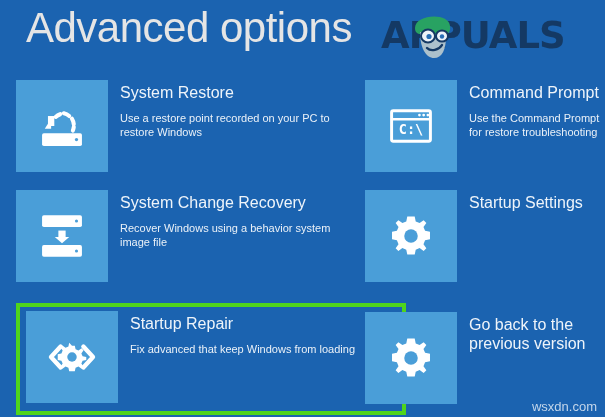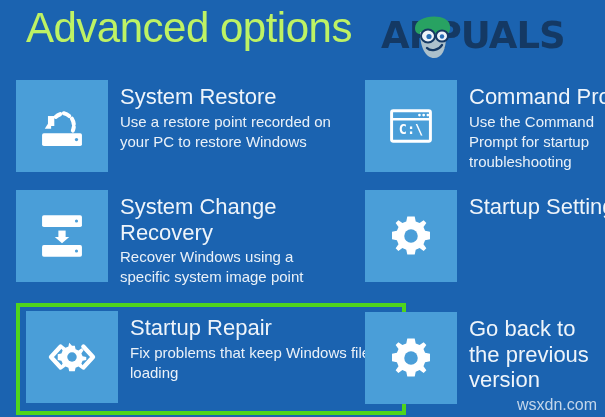--- a/index.html
+++ b/index.html
@@ -17,21 +17,21 @@
     position:absolute;
     left:0; top:0;
     width:605px; height:72px;
   }
   #page-title {
     position:absolute;
     left:26px; top:4px;
     font-size:42px;
     font-weight:300;
     letter-spacing:-0.5px;
-    color:#bef264;
+    color:#e5e5e5;
     white-space:nowrap;
   }
 
   
   #brand-logo {
     position:absolute;
     left:381px; top:6px;
     width:224px; height:58px;
     opacity:.92;
   }
@@ -68,48 +68,48 @@
     display:flex;
     align-items:center;
     justify-content:center;
   }
   .tile-text {
     padding-left:12px;
     padding-top:4px;
     overflow:hidden;
   }
   .tile-title {
-    font-size:22px;
+    font-size:16px;
     font-weight:300;
     line-height:1.17;
     color:#eef4fa;
     white-space:nowrap;
   }
   .tile-title.wrap { white-space:normal; }
   .tile-desc {
-    font-size:15px;
+    font-size:11px;
     line-height:1.33;
     color:#eaf1f8;
-    margin-top:2px;
+    margin-top:8px;
   }
 
   
   #tile-startup-repair-wrap {
     position:absolute;
     left:0px; top:223px;
     width:390px; height:112px;
     border:4px solid #4fd41c;
   }
   #tile-startup-repair-wrap .tile { height:104px; padding:4px 0 0 6px; }
 
   
   #footer-watermark {
     position:absolute;
     right:8px; bottom:3px;
-    font-size:16px;
+    font-size:13px;
     color:#c3d6ea;
     font-family:"Liberation Sans", sans-serif;
   }
   svg { display:block; }
 </style>
 </head>
 <body>
 
 <div id="header">
   <div id="page-title">Advanced options</div>
@@ -162,62 +162,62 @@
           <circle cx="48" cy="15.5" r="1.7" fill="#4a9ed8"></circle>
           <rect x="10" y="42" width="44" height="13" rx="2"></rect>
           <circle cx="48" cy="48.5" r="1.7" fill="#4a9ed8"></circle>
           <rect x="28" y="26" width="8" height="8"></rect>
           <path d="M24 33 L40 33 L32 40 Z"></path>
         </g>
       </svg>
     </div>
     <div class="tile-text">
       <div class="tile-title wrap">System Change Recovery</div>
-      <div class="tile-desc">Recover Windows using a specific system image point</div>
+      <div class="tile-desc">Recover Windows using a behavior system image file</div>
     </div>
   </div>
 
   <div id="tile-startup-repair-wrap">
     <div class="tile">
       <div class="tile-icon">
         <svg viewBox="0 0 64 64" width="56" height="56">
           <g fill="none" stroke="#ffffff" stroke-width="5" stroke-linecap="round" stroke-linejoin="round">
             <path d="M19 20 L8 32 L19 44"></path>
             <path d="M45 20 L56 32 L45 44"></path>
           </g>
           <g fill="#ffffff">
             <path d="M32 19 l3.2 0 .9 4.2 3.3 1.4 3.5-2.5 2.3 2.3-2.5 3.5 1.4 3.3 4.2 .9 0 3.2 -4.2 .9 -1.4 3.3 2.5 3.5 -2.3 2.3 -3.5-2.5 -3.3 1.4 -.9 4.2 -3.2 0 -3.2 0 -.9-4.2 -3.3-1.4 -3.5 2.5 -2.3-2.3 2.5-3.5 -1.4-3.3 -4.2-.9 0-3.2 0-3.2 4.2-.9 1.4-3.3 -2.5-3.5 2.3-2.3 3.5 2.5 3.3-1.4 .9-4.2 Z"></path>
             <circle cx="32" cy="32" r="5.4" fill="#4a9ed8"></circle>
           </g>
         </svg>
       </div>
       <div class="tile-text">
         <div class="tile-title">Startup Repair</div>
-        <div class="tile-desc">Fix problems that keep Windows file loading</div>
+        <div class="tile-desc">Fix advanced that keep Windows from loading</div>
       </div>
     </div>
   </div>
 </div>
 
 <div class="column" id="column-right">
 
   <div class="tile">
     <div class="tile-icon">
       <svg viewBox="0 0 64 64" width="54" height="54">
         <rect x="9" y="14" width="46" height="36" rx="2" fill="none" stroke="#ffffff" stroke-width="3.5"></rect>
         <line x1="9" y1="24" x2="55" y2="24" stroke="#ffffff" stroke-width="3"></line>
         <circle cx="42" cy="19" r="1.6" fill="#ffffff"></circle>
         <circle cx="47" cy="19" r="1.6" fill="#ffffff"></circle>
         <circle cx="52" cy="19" r="1.6" fill="#ffffff"></circle>
         <text x="32" y="42" font-family="DejaVu Sans Mono, monospace" font-size="16" font-weight="bold" fill="#ffffff" text-anchor="middle">C:\</text>
       </svg>
     </div>
     <div class="tile-text">
       <div class="tile-title">Command Prompt</div>
-      <div class="tile-desc">Use the Command Prompt for startup troubleshooting</div>
+      <div class="tile-desc">Use the Command Prompt for restore troubleshooting</div>
     </div>
   </div>
 
   <div class="tile">
     <div class="tile-icon">
       <svg viewBox="0 0 64 64" width="54" height="54">
         <g fill="#ffffff">
           <path d="M32 9 l4.4 0 1.2 5.8 4.6 1.9 4.8-3.4 3.2 3.2 -3.4 4.8 1.9 4.6 5.8 1.2 0 4.4 0 4.4 -5.8 1.2 -1.9 4.6 3.4 4.8 -3.2 3.2 -4.8-3.4 -4.6 1.9 -1.2 5.8 -4.4 0 -4.4 0 -1.2-5.8 -4.6-1.9 -4.8 3.4 -3.2-3.2 3.4-4.8 -1.9-4.6 -5.8-1.2 0-4.4 0-4.4 5.8-1.2 1.9-4.6 -3.4-4.8 3.2-3.2 4.8 3.4 4.6-1.9 1.2-5.8 Z"></path>
           <circle cx="32" cy="32" r="8" fill="#4a9ed8"></circle>
         </g>

